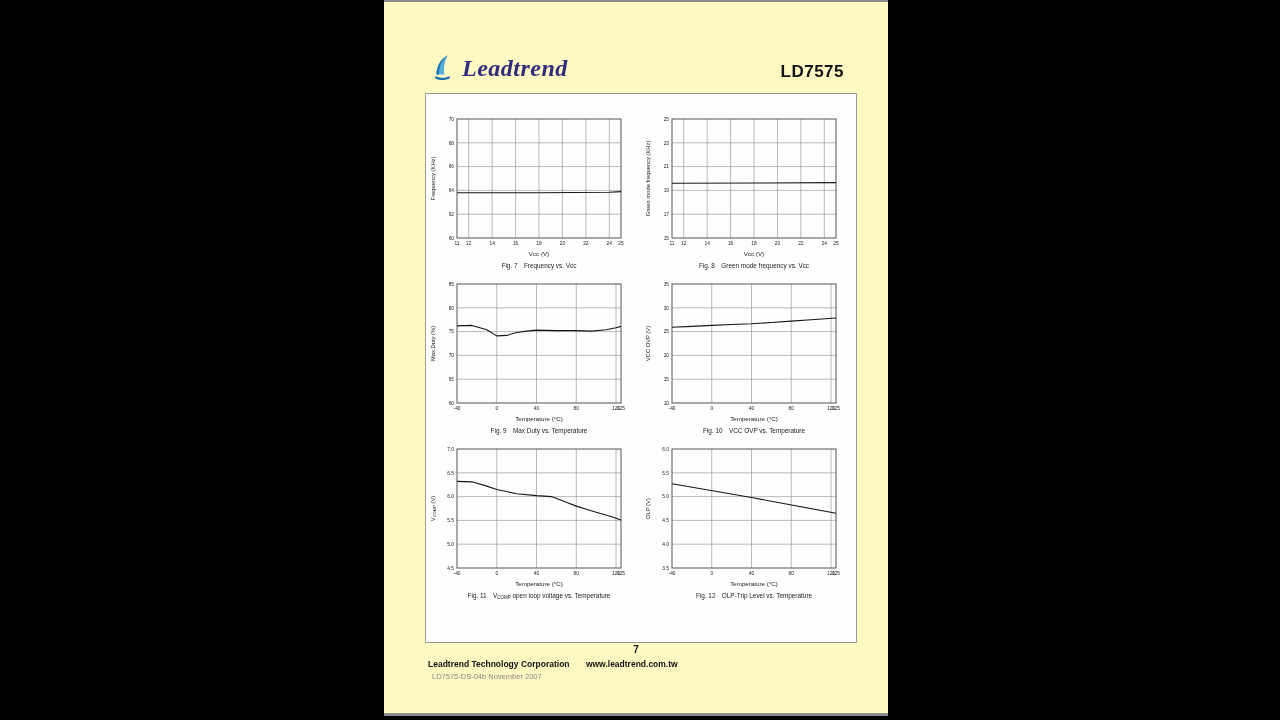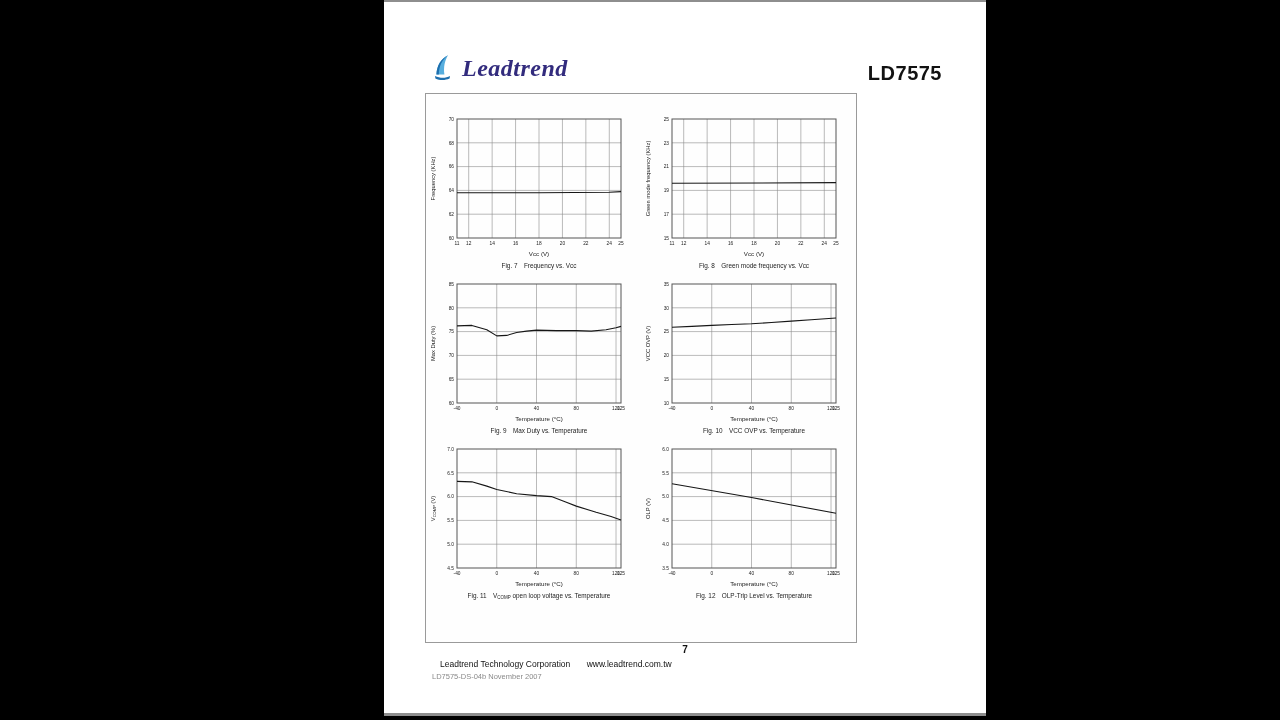--- a/index.html
+++ b/index.html
@@ -1,49 +1,49 @@
 <!DOCTYPE html>
 <html><head>
 <meta charset="utf-8">
 <style>
   html,body { margin:0; padding:0; }
   body {
     width:1280px; height:720px; background:#000; position:relative; overflow:hidden;
     font-family:"Liberation Sans", sans-serif;
   }
   .page {
-    position:absolute; left:384px; top:0; width:602px; height:716px;
-    background:#ffffff; box-sizing:border-box;
+    position:absolute; left:384px; top:0; width:504px; height:716px;
+    background:#fef9c3; box-sizing:border-box;
     border-top:2px solid #8e8e8e; border-bottom:3px solid #8e8e8e;
   }
   .header { position:absolute; left:0; top:0; width:100%; height:90px; }
   .logo { position:absolute; left:48px; top:52px; display:flex; align-items:center; }
   .logo svg { display:block; margin-right:5px; }
   .brand {
     font-family:"Liberation Serif", serif; font-style:italic; font-weight:bold;
     font-size:24px; color:#322b7d; letter-spacing:0.5px; line-height:1;
   }
   .part {
-    position:absolute; right:44px; top:60px; font-size:20px; font-weight:bold;
+    position:absolute; right:44px; top:60px; font-size:17px; font-weight:bold;
     color:#121212; letter-spacing:0.5px;
   }
   .charts-box {
     position:absolute; left:41px; top:91px; width:432px; height:550px;
     border:1px solid #9a9a9a; background:#fefefe; box-sizing:border-box;
     padding-top:12px;
     display:grid; grid-template-columns:215px 215px; grid-auto-rows:165px;
   }
   .chart-cell { width:215px; height:165px; }
   .chart-cell svg { display:block; }
   .page-number {
     position:absolute; top:642px; left:0; width:100%; text-align:center;
     font-size:10px; font-weight:bold; color:#111;
   }
   .footer-line {
-    position:absolute; left:56px; top:657px; font-size:8.5px; font-weight:normal; color:#111;
+    position:absolute; left:44px; top:657px; font-size:8.5px; font-weight:bold; color:#111;
     white-space:nowrap;
   }
   .footer-line .url { margin-left:14px; }
   .doc-line {
     position:absolute; left:48px; top:670px; font-size:7.5px; color:#8a8a8a;
     white-space:nowrap;
     text-align:center;
   }
 </style>
 </head>

